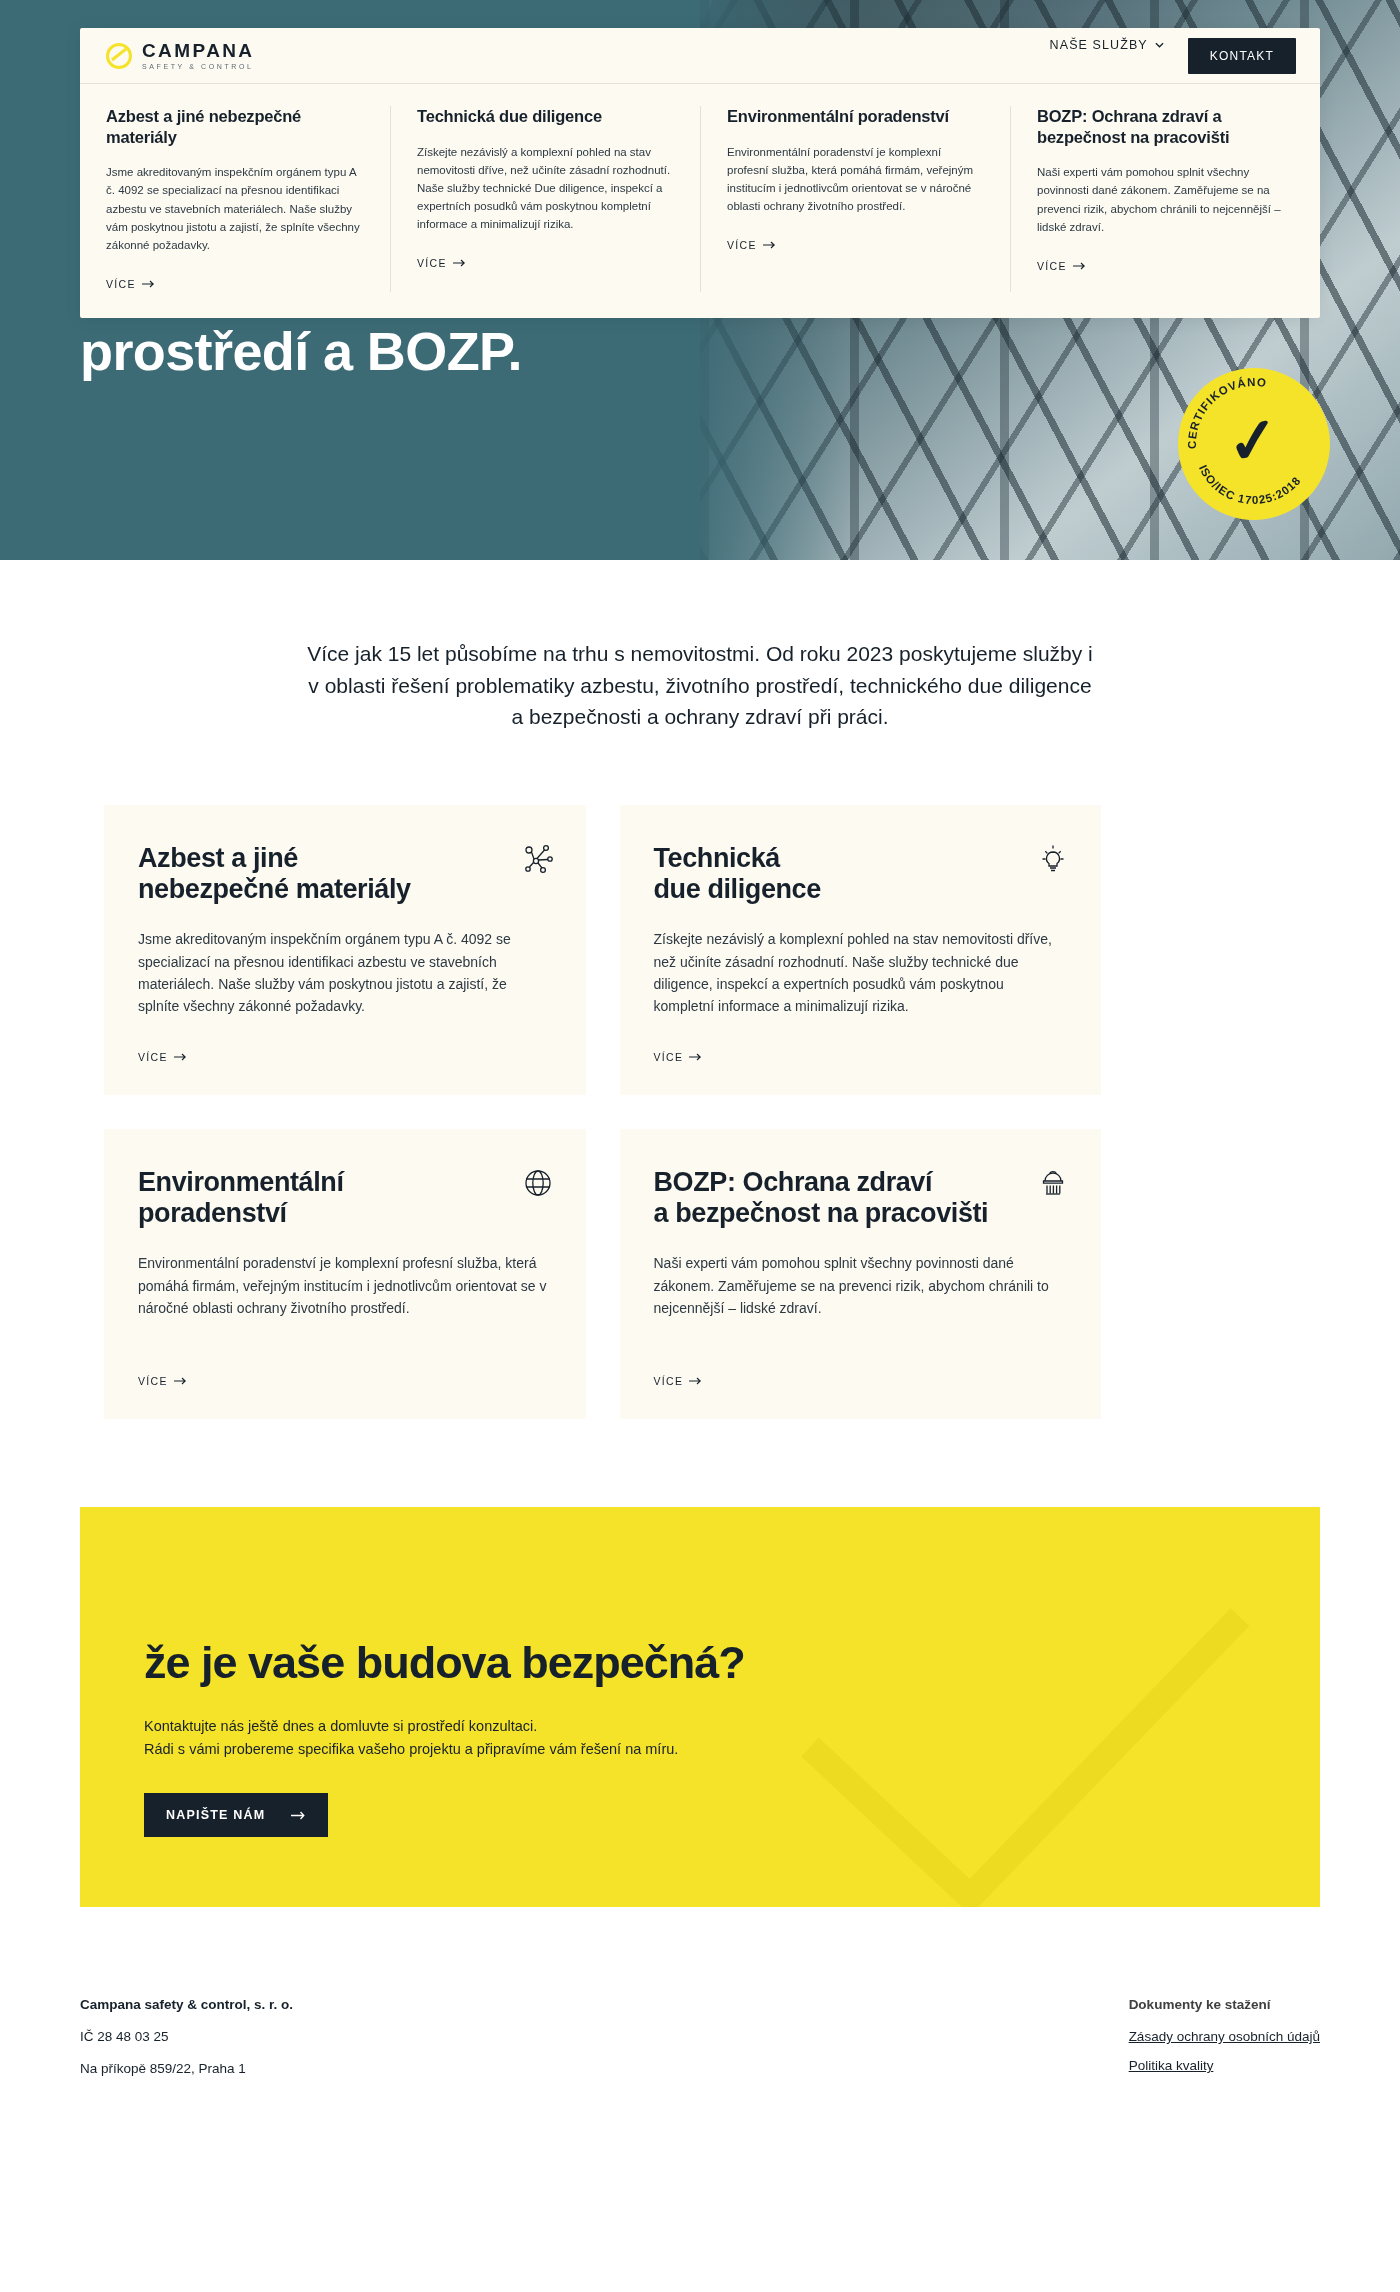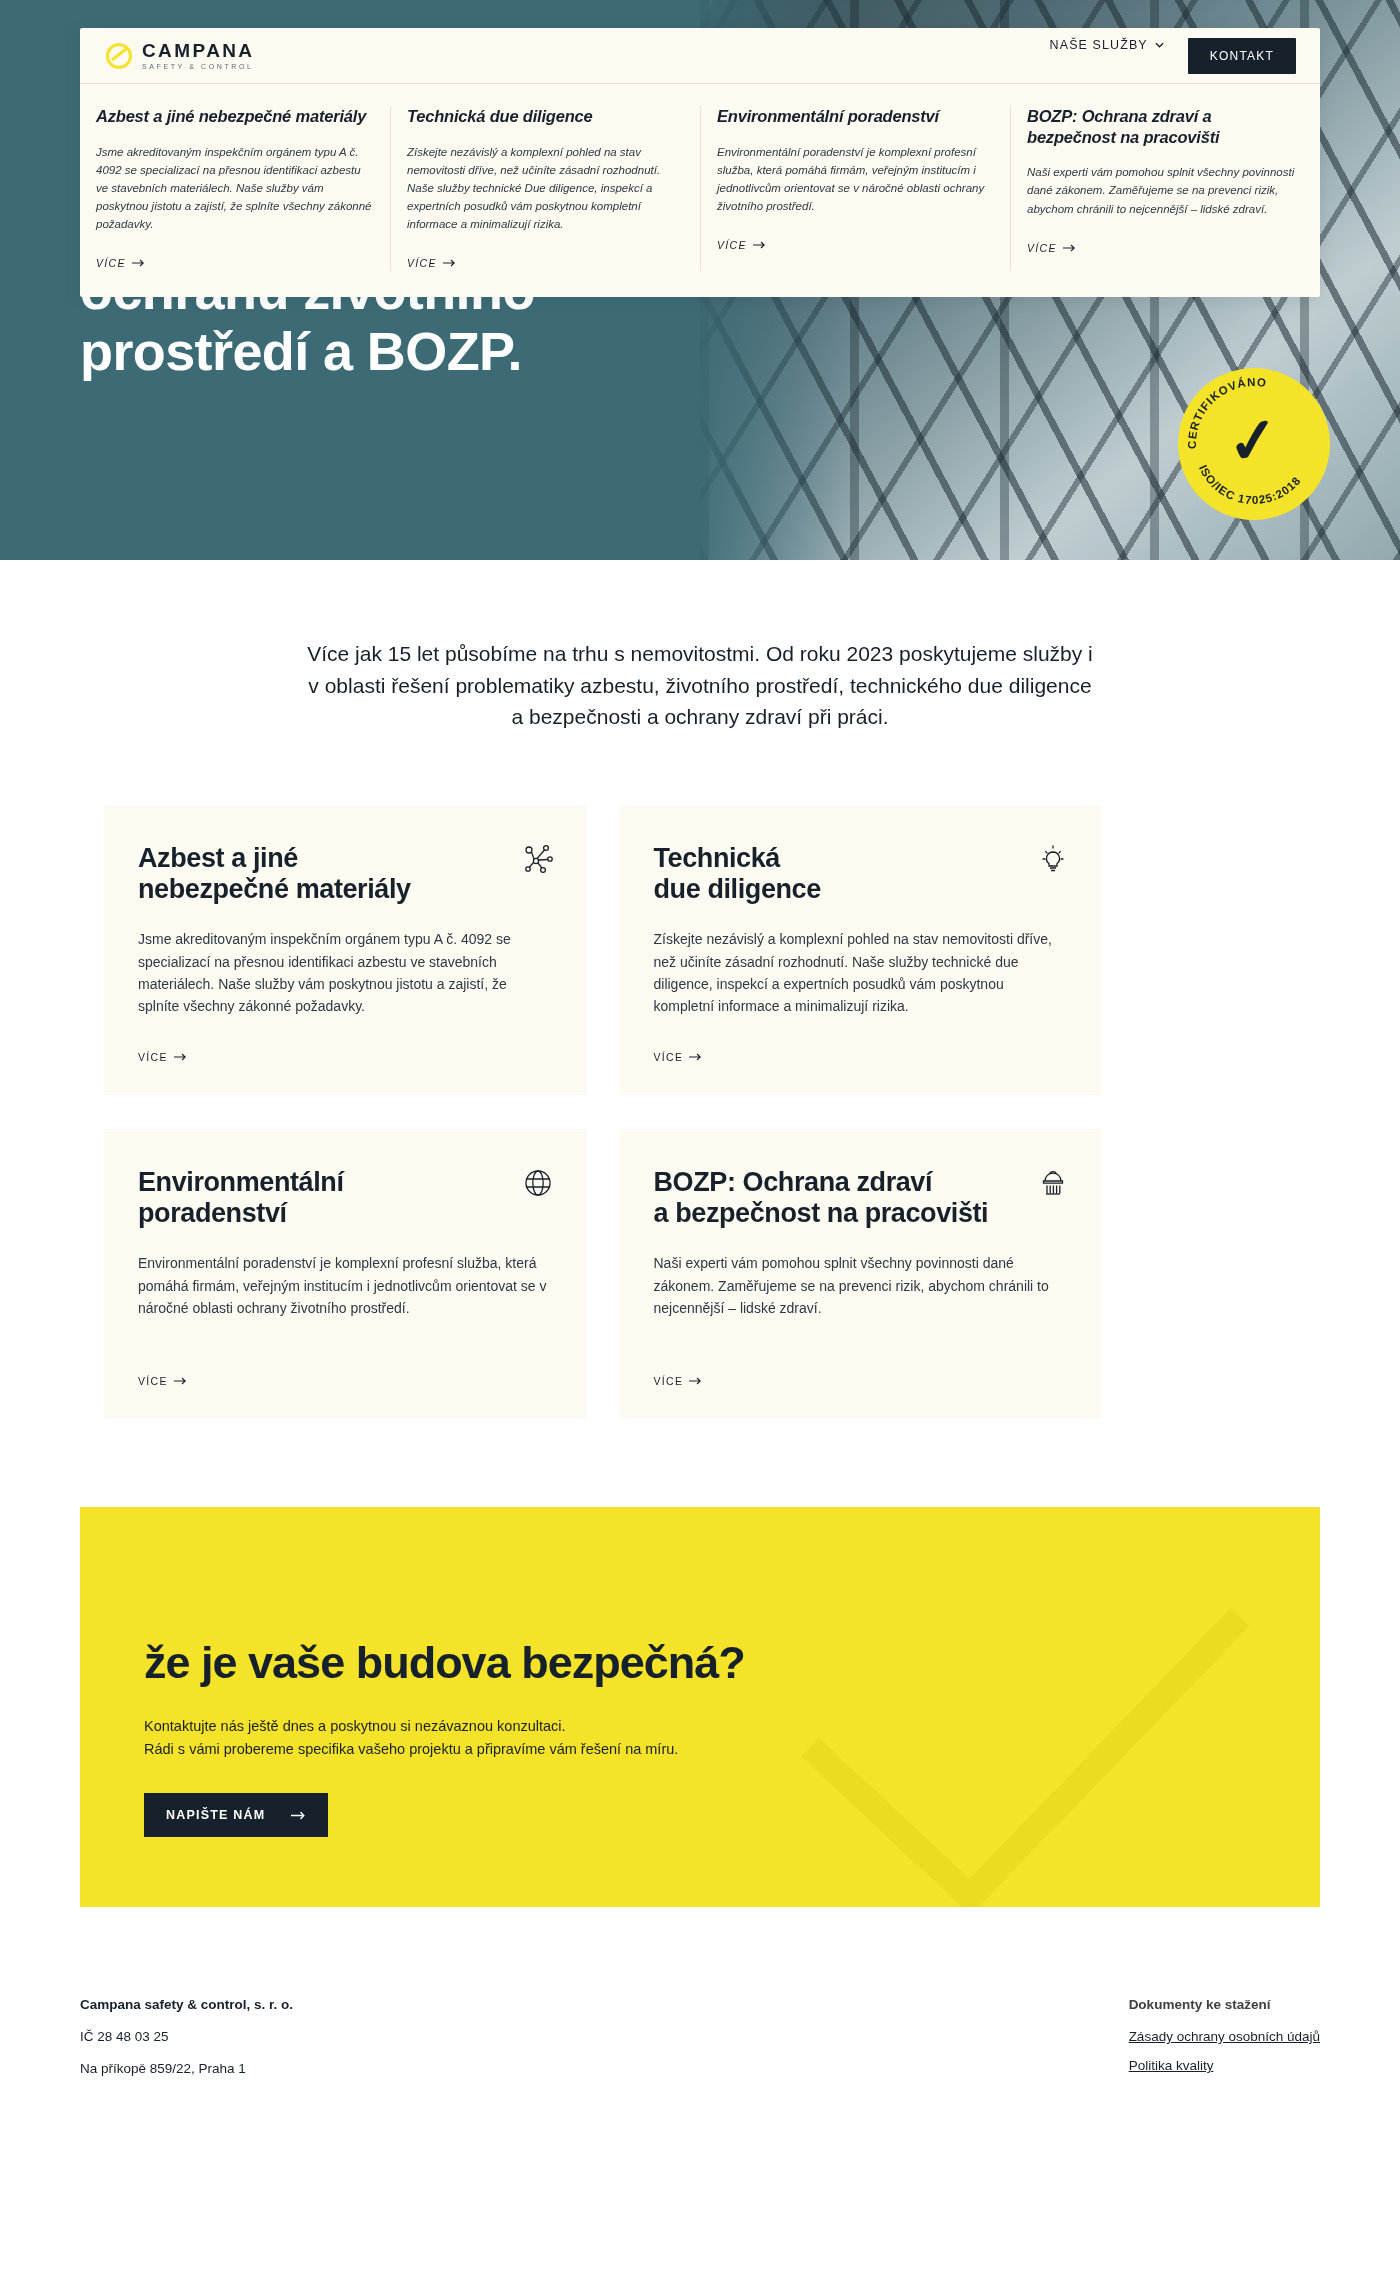--- a/index.html
+++ b/index.html
@@ -108,21 +108,21 @@
     background: #17212b; color: #ffffff;
     font-size: 12px; letter-spacing: 1.2px; font-weight: 500;
     padding: 11px 22px; border: none; border-radius: 1px; cursor: pointer;
   }
   .menu-grid {
     display: grid;
     grid-template-columns: repeat(4, 1fr);
     gap: 0;
     padding: 22px 0 26px;
   }
-  .menu-col { padding: 0 16px; border-left: 1px solid #e6e1d4; font-style: italic; }
+  .menu-col { padding: 0 26px; border-left: 1px solid #e6e1d4; }
   .menu-col:first-child { border-left: none; }
   .menu-col h3 {
     font-size: 16.5px; line-height: 1.25; font-weight: 700; color: #17212b;
     margin-bottom: 16px; letter-spacing: -0.2px;
   }
   .menu-col p { font-size: 11.5px; line-height: 1.58; color: #2c3942; }
   .more-link {
     display: inline-flex; align-items: center; gap: 6px;
     margin-top: 24px; font-size: 10.5px; letter-spacing: 1.3px; color: #17212b;
     cursor: pointer;
@@ -403,21 +403,21 @@
 <div class="cta-wrap">
   <section class="cta">
     <svg class="cta-check" width="520" height="340" viewBox="0 0 520 340">
       <path d="M40 150 L200 300 L470 20" fill="none" stroke="#e9d71e" stroke-width="26"></path>
     </svg>
     <h2>
       <br>
       <span>že je vaše budova bezpečná?</span>
     </h2>
     <p>
-      <span>Kontaktujte nás ještě dnes a poskytnou si nezávaznou konzultaci.</span><br>
+      <span>Kontaktujte nás ještě dnes a domluvte si prostředí konzultaci.</span><br>
       <span>Rádi s vámi probereme specifika vašeho projektu a připravíme vám řešení na míru.</span>
     </p>
     <button class="btn-cta">
       <span>NAPIŠTE NÁM</span>
       <svg width="15" height="9" viewBox="0 0 15 9">
           <path d="M0 4.5h12M9.5 1l3.3 3.5L9.5 8" stroke="#ffffff" fill="none" stroke-width="1.3"></path>
         </svg>
     </button>
   </section>
   <div class="cta-band"></div>

